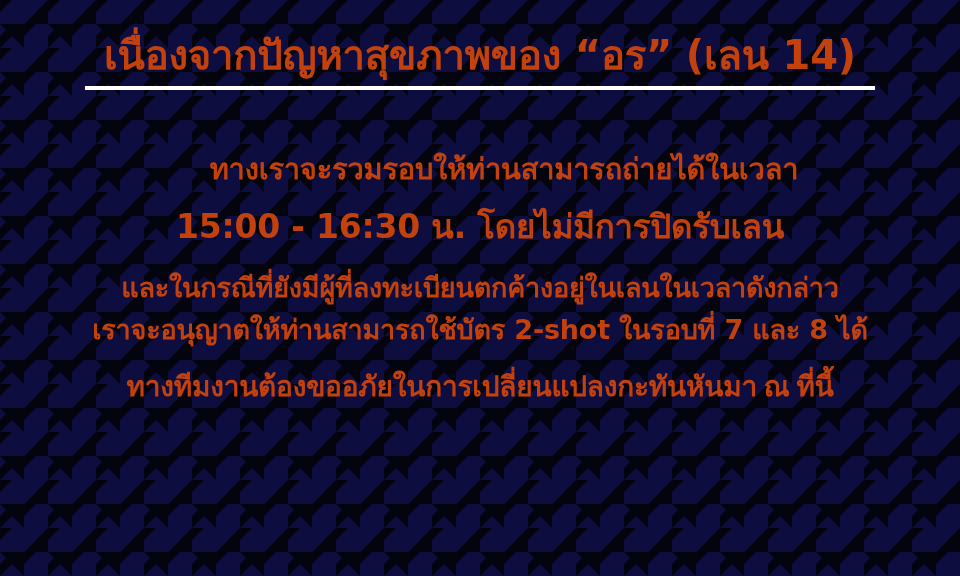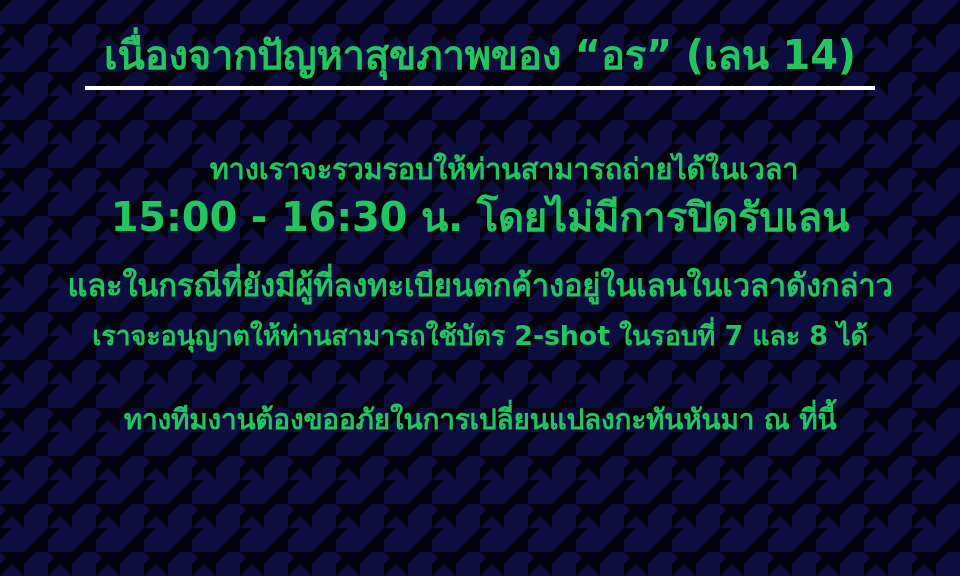--- a/index.html
+++ b/index.html
@@ -42,21 +42,21 @@
     height:100%;
     display:flex;
     flex-direction:column;
     align-items:center;
     text-align:center;
     color:#ffffff;
   }
 
   .line {
     width:100%;
-    color:#22c55e;
+    color:#c2410c;
     font-weight:700;
     line-height:1.05;
     white-space:nowrap;
     letter-spacing:-0.2px;
   }
 
   
   .headline-block {
     margin-top:34px;
     width:100%;
@@ -80,32 +80,32 @@
   .l-registered { font-size:30px; }
   .l-times {
     font-size:18px;
     margin-top:8px;
   }
 
   
   .block-merge { margin-top:30px; width:100%; }
   .l-merge { font-size:29px;padding-left:48px; }
   .l-bigtime {
-    font-size:40px;
-    margin-top:11px;
+    font-size:33px;
+    margin-top:24px;
     line-height:1.08;
   }
 
   
   .block-overflow { margin-top:30px; width:100%; }
-  .l-overflow-a { font-size:31px; }
-  .l-overflow-b { font-size:27px; margin-top:21px; }
+  .l-overflow-a { font-size:27px; }
+  .l-overflow-b { font-size:27px; margin-top:13px; }
 
   
-  .block-apology { margin-top:54px; width:100%; }
+  .block-apology { margin-top:28px; width:100%;font-family:Liberation Serif, serif; }
   .l-apology { font-size:28px; }
 </style>
 </head>
 <body>
 
 <div class="poster">
 
   <div class="bg-pattern">
     <svg xmlns="http://www.w3.org/2000/svg" viewBox="0 0 960 576" preserveAspectRatio="none" aria-hidden="true">
       <defs>

